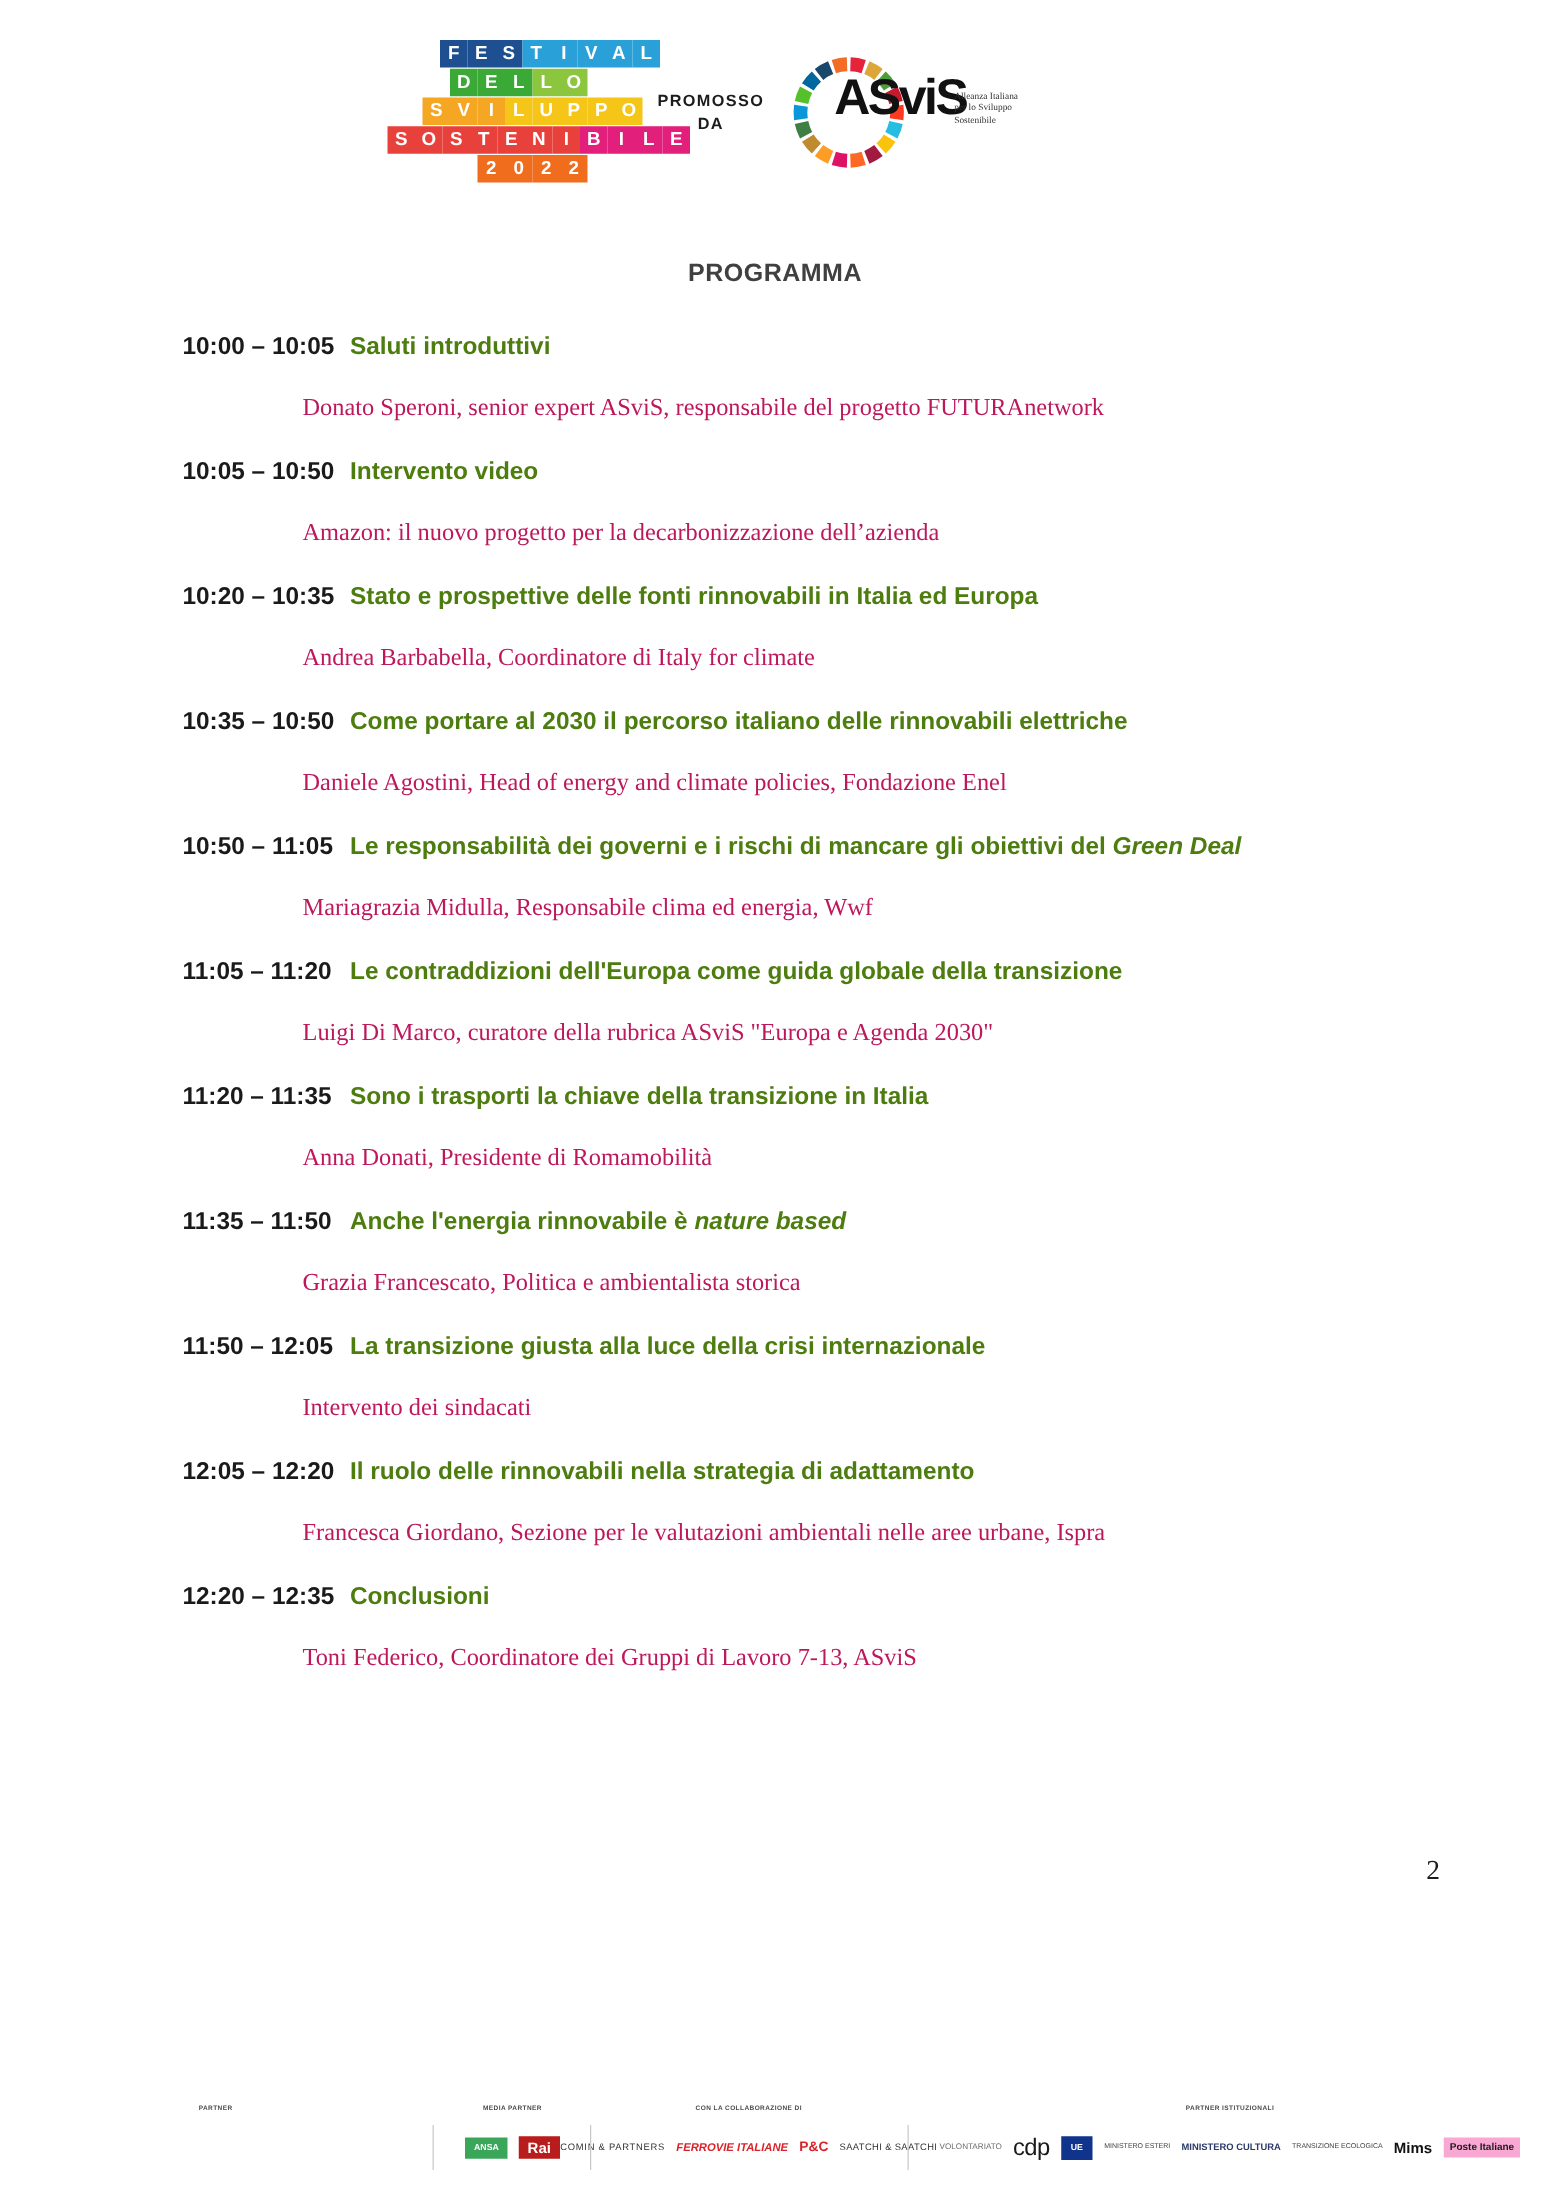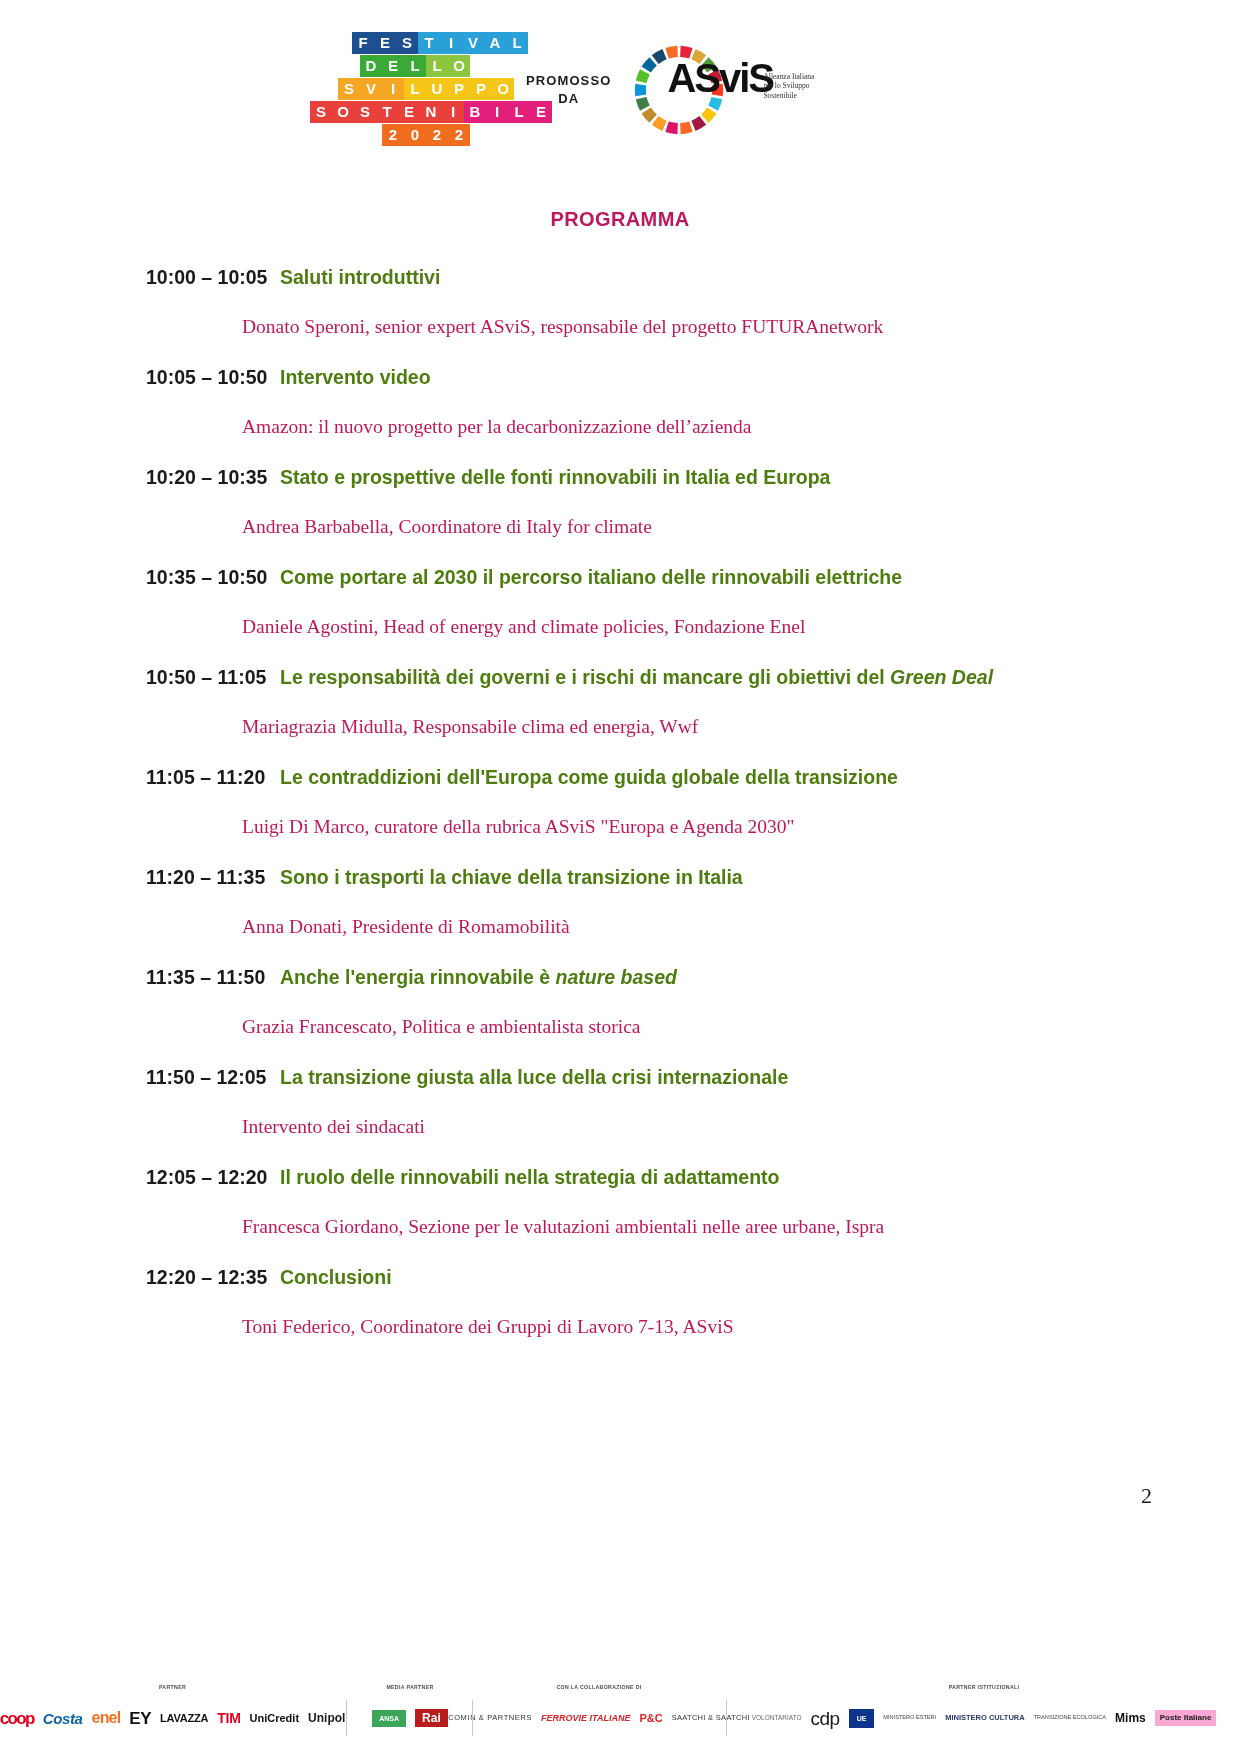--- a/index.html
+++ b/index.html
@@ -119,21 +119,21 @@
   .doc-title {
     position: absolute;
     left: 0;
     top: 208px;
     width: 1240px;
     text-align: center;
     font-family: "Liberation Sans", sans-serif;
     font-size: 20px;
     font-weight: bold;
     letter-spacing: 0.4px;
-    color: #be185d;
+    color: #404040;
   }
 
   
   .program {
     position: absolute;
     left: 0;
     top: 252px;
     width: 1240px;
   }
   .entry {
@@ -408,30 +408,20 @@
       <div class="entry-head"><span class="entry-time">12:20 – 12:35</span><span class="entry-title"><span>Conclusioni</span></span></div>
       <div class="entry-speaker">Toni Federico, Coordinatore dei Gruppi di Lavoro 7-13, ASviS</div>
     </div>
   </div>
 
 <div class="page-number">2</div>
 
 <div class="footer" id="footer-bar">
     <div class="footer-group" style="left: 0px; width: 345px;">
       <div class="fg-label">PARTNER</div>
-      <div class="fg-logos">
-        <div class="flogo b-coop">coop</div>
-        <div class="flogo b-costa">Costa</div>
-        <div class="flogo b-enel">enel</div>
-        <div class="flogo b-ey">EY</div>
-        <div class="flogo b-lav">LAVAZZA</div>
-        <div class="flogo b-tim">TIM</div>
-        <div class="flogo b-unic">UniCredit</div>
-        <div class="flogo b-unipol">Unipol</div>
-      </div>
     </div>
     <div class="footer-group" style="left: 350px; width: 120px;">
       <div class="fg-label">MEDIA PARTNER</div>
       <div class="fg-logos">
         <div class="flogo b-ansa">ANSA</div>
         <div class="flogo b-rai">Rai</div>
       </div>
     </div>
     <div class="footer-group" style="left: 474px; width: 250px;">
       <div class="fg-label">CON LA COLLABORAZIONE DI</div>

